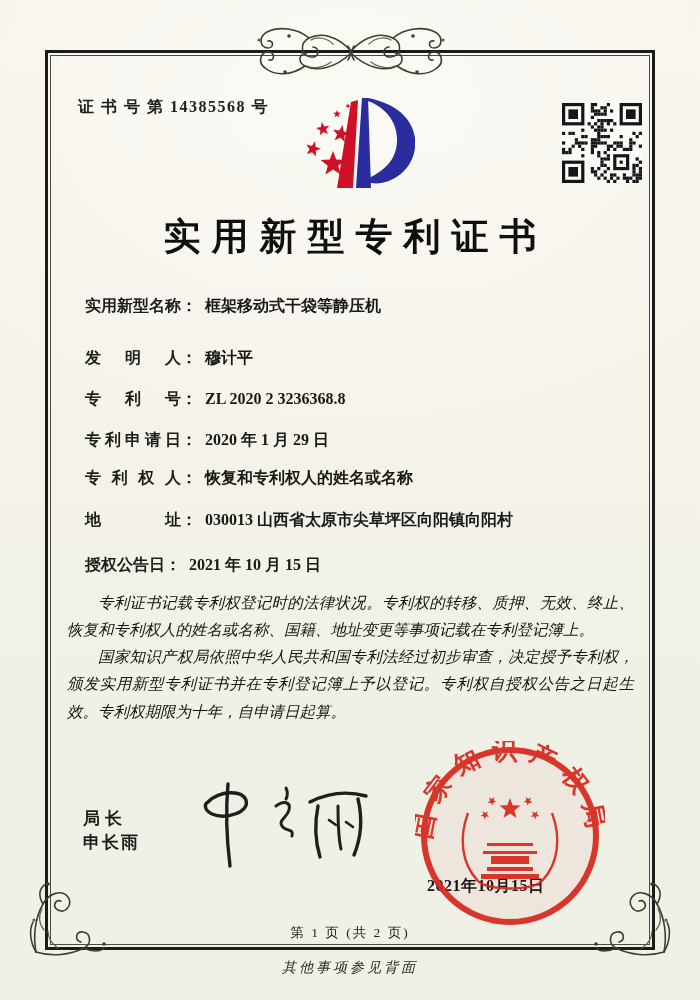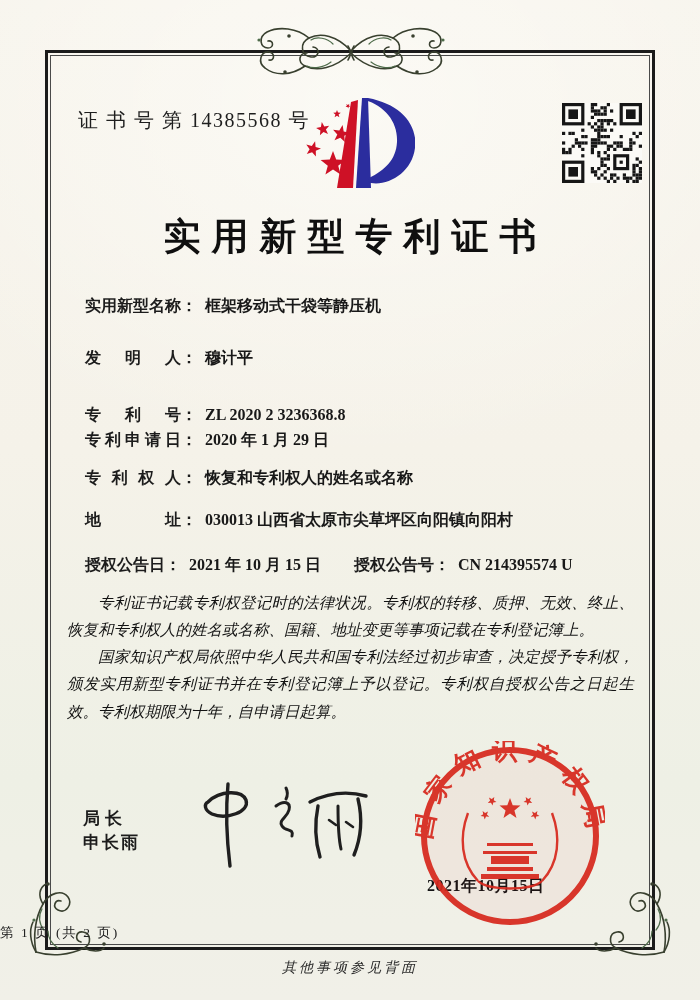--- a/index.html
+++ b/index.html
@@ -12,36 +12,36 @@
     color:#1c1c1c;
   }
   .abs{position:absolute;}
   .frame-outer{
     position:absolute;left:45px;top:50px;width:610px;height:900px;
     box-sizing:border-box;border:3px solid #1b1b1b;
   }
   .frame-inner{
     position:absolute;inset:2px;border:1px solid #4a4a4a;
   }
-  .cert-no{left:78px;top:107px;font-size:20px;font-weight:400;letter-spacing:1.5px;color:#1e1e1e;}
+  .cert-no{left:78px;top:97px;font-size:16px;font-weight:700;letter-spacing:1.5px;color:#1e1e1e;}
   .title{left:0;right:0;top:212px;text-align:center;font-size:37px;font-weight:700;
          letter-spacing:11px;text-indent:11px;color:#0f0f0f;}
   .frow{position:absolute;left:85px;right:50px;height:24px;font-size:16px;white-space:nowrap;}
   .flabel{display:inline-block;width:96px;font-weight:700;text-align:justify;text-align-last:justify;vertical-align:top;}
   .fcolon{font-weight:700;}
   .fvalue{margin-left:8px;font-weight:600;color:#181818;}
   .grant2{position:absolute;left:269px;top:0;white-space:nowrap;}
   .grant2 .flabel{width:80px;}
   .paras{left:67px;top:589px;width:567px;font-size:15.5px;line-height:1.75;
          font-style:italic;text-align:justify;color:#131313;}
   .paras p{margin:0;text-indent:2em;}
   .signer-title{left:83px;top:799px;font-size:17px;letter-spacing:5px;font-weight:600;margin-top:8px;}
   .signer-name{left:83px;top:831px;font-size:17px;letter-spacing:2px;font-weight:600;}
   .seal-date{left:427px;top:876px;font-size:16px;font-weight:600;letter-spacing:.5px;color:#141414;}
-  .page-no{left:0;right:0;top:924px;text-align:left;font-size:13.5px;letter-spacing:2px;color:#222;}
+  .page-no{left:0;right:0;top:924px;text-align:center;font-size:13.5px;letter-spacing:2px;color:#222;}
   .back-note{left:0;right:0;top:959px;text-align:center;font-size:14px;letter-spacing:3px;
              font-style:italic;color:#2a2a2a;}
   svg{display:block;}
   .flour{stroke:#39402f;stroke-width:1.6;fill:none;stroke-linecap:round;}
   .flour2{stroke:#4e6b4a;stroke-width:1.2;fill:none;stroke-linecap:round;}
   .sig{stroke:#1f1f1f;fill:none;stroke-linecap:round;stroke-linejoin:round;}
 </style>
 </head>
 <body>
 
@@ -259,39 +259,36 @@
   </svg>
 
   <div class="abs title">实用新型专利证书</div>
 
   <div class="frow" style="top:296px">
     <span class="flabel">实用新型名称</span><span class="fcolon">：</span><span class="fvalue">框架移动式干袋等静压机</span>
   </div>
   <div class="frow" style="top:348px">
     <span class="flabel">发明人</span><span class="fcolon">：</span><span class="fvalue">穆计平</span>
   </div>
-  <div class="frow" style="top:405px">
+  <div class="frow" style="top:389px">
     <span class="flabel">专利号</span><span class="fcolon">：</span><span class="fvalue">ZL 2020 2 3236368.8</span>
   </div>
   <div class="frow" style="top:430px">
     <span class="flabel">专利申请日</span><span class="fcolon">：</span><span class="fvalue">2020 年 1 月 29 日</span>
   </div>
   <div class="frow" style="top:468px">
     <span class="flabel">专利权人</span><span class="fcolon">：</span><span class="fvalue">恢复和专利权人的姓名或名称</span>
   </div>
   <div class="frow" style="top:510px">
     <span class="flabel">地址</span><span class="fcolon">：</span><span class="fvalue">030013 山西省太原市尖草坪区向阳镇向阳村</span>
   </div>
 
   <div class="frow" style="top:555px">
     <span>
       <span class="flabel" style="width:80px">授权公告日</span><span class="fcolon">：</span><span class="fvalue">2021 年 10 月 15 日</span>
-    </span>
-    <span class="grant2">
-      <span class="flabel">授权公告号</span><span class="fcolon">：</span><span class="fvalue">CN 214395574 U</span>
     </span>
   </div>
 
   <div class="abs paras">
     <p>专利证书记载专利权登记时的法律状况。专利权的转移、质押、无效、终止、恢复和专利权人的姓名或名称、国籍、地址变更等事项记载在专利登记簿上。</p>
     <p>国家知识产权局依照中华人民共和国专利法经过初步审查，决定授予专利权，颁发实用新型专利证书并在专利登记簿上予以登记。专利权自授权公告之日起生效。专利权期限为十年，自申请日起算。</p>
   </div>
 
   <div class="abs signer-title">局长</div>
   <div class="abs signer-name">申长雨</div>

